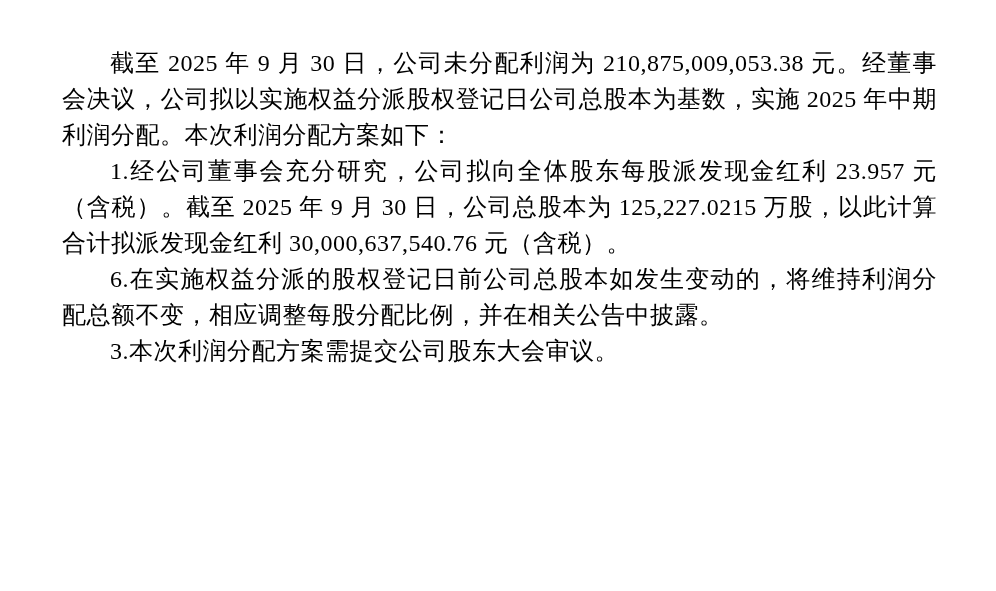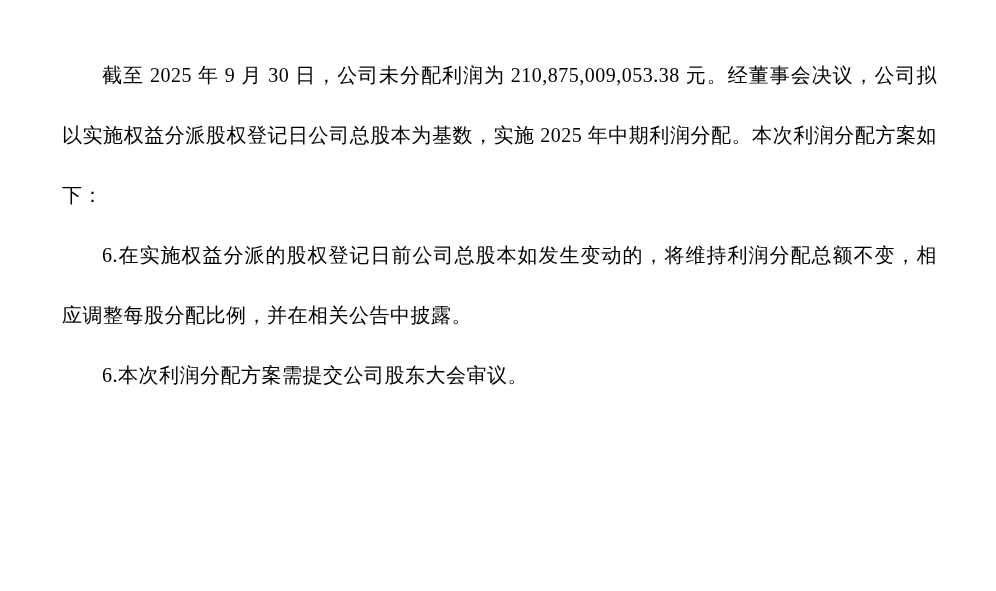--- a/index.html
+++ b/index.html
@@ -11,31 +11,32 @@
     overflow: hidden;
   }
 
   .doc-page {
     width: 996px;
     height: 591px;
     background: #ffffff;
     color: #000000;
     padding: 45px 59px 0 62px;
     font-family: "Liberation Serif", "DejaVu Serif", serif;
-    font-size: 20px;
-    line-height: 60px;
+    font-size: 24px;
+    line-height: 36px;
   }
 
   .doc-page p {
     text-align: justify;
     text-indent: 2em;
     letter-spacing: 0.5px;
     word-break: break-word;
   }
 </style>
 </head>
 <body>
 
 <div class="doc-page">
   <p>截至 2025 年 9 月 30 日，公司未分配利润为 210,875,009,053.38 元。经董事会决议，公司拟以实施权益分派股权登记日公司总股本为基数，实施 2025 年中期利润分配。本次利润分配方案如下：</p>
+  <p>1.经公司董事会充分研究，公司拟向全体股东每股派发现金红利 23.957 元（含税）。截至 2025 年 9 月 30 日，公司总股本为 125,227.0215 万股，以此计算合计拟派发现金红利 30,000,637,540.76 元（含税）。</p>
   <p>6.在实施权益分派的股权登记日前公司总股本如发生变动的，将维持利润分配总额不变，相应调整每股分配比例，并在相关公告中披露。</p>
-  <p>6.本次利润分配方案需提交公司股东大会审议。</p>
+  <p>3.本次利润分配方案需提交公司股东大会审议。</p>
 </div>
 
 </body></html>

